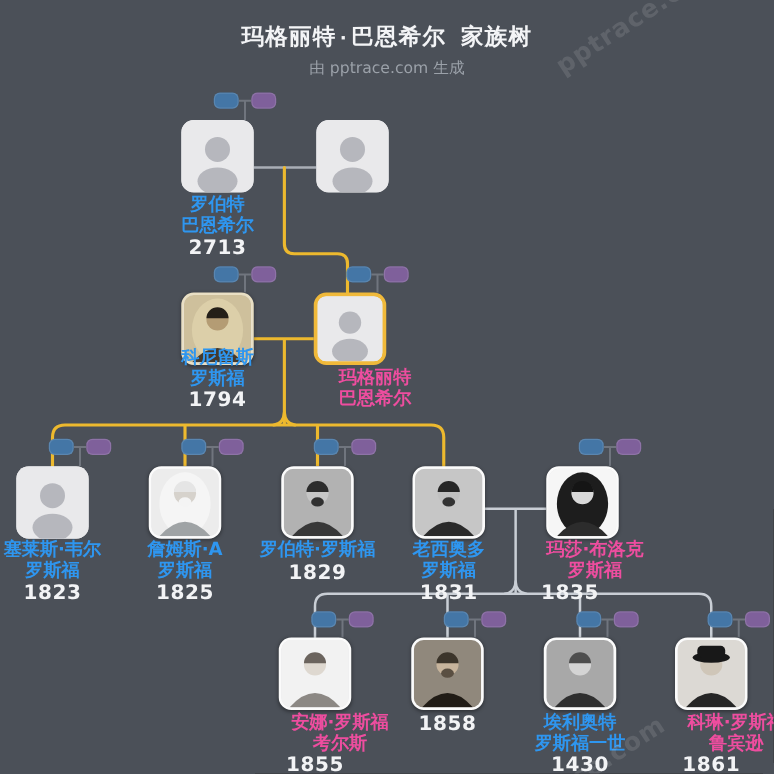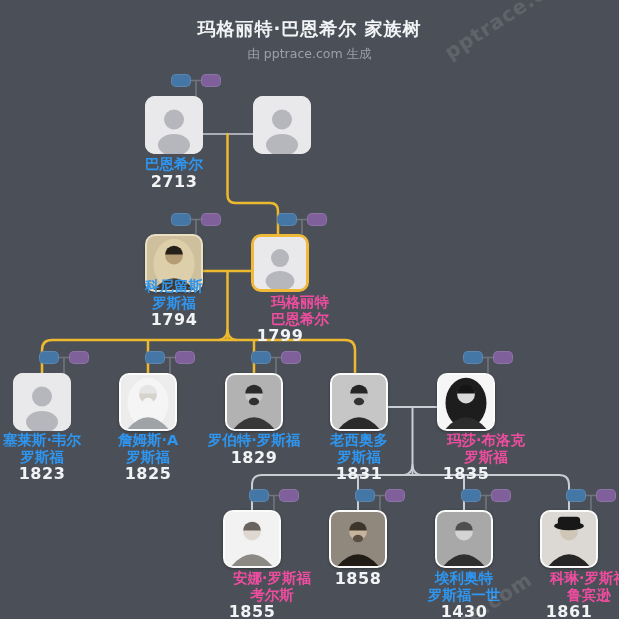--- a/index.html
+++ b/index.html
@@ -3,21 +3,21 @@
 <meta charset="utf-8">
 <style>
   html,body{margin:0;padding:0;background:#333;}
   .canvas{
     position:relative;width:619px;height:619px;overflow:hidden;
     background:#4b5058;
     font-family:"DejaVu Sans","Liberation Sans",sans-serif;
   }
   .title{
     position:absolute;top:17px;left:0;right:0;text-align:center;
-    color:#f3f4f6;font-size:18px;font-weight:bold;letter-spacing:1px;z-index:6;
+    color:#f3f4f6;font-size:18px;font-weight:bold;letter-spacing:1px;z-index:6;font-family:Liberation Mono, monospace;
   }
   .subtitle{
     position:absolute;top:46px;left:0;right:0;text-align:center;
     color:#9ba1a9;font-size:12.5px;z-index:6;
   }
   .watermark{
     position:absolute;color:#ffffff;opacity:0.11;font-weight:bold;
     font-size:20px;letter-spacing:1px;white-space:nowrap;z-index:6;
     transform:rotate(-33deg);transform-origin:0 0;pointer-events:none;
   }
@@ -133,20 +133,21 @@
     </div>
 
   <div class="node" style="left:145px;top:96px">
       <svg viewBox="0 0 58 58">
         <rect width="58" height="58" fill="#e9e9eb"></rect>
         <circle cx="29" cy="23.5" r="10" fill="#b6b7bd"></circle>
         <ellipse cx="29" cy="49" rx="16" ry="11" fill="#b6b7bd"></ellipse>
       </svg>
     </div>
   <div class="label" style="left:99px;top:156px">
+    <span class="male">罗伯特</span>
     <span class="male">巴恩希尔</span>
     <span class="year">2713</span>
   </div>
   <div class="node" style="left:253px;top:96px">
       <svg viewBox="0 0 58 58">
         <rect width="58" height="58" fill="#e9e9eb"></rect>
         <circle cx="29" cy="23.5" r="10" fill="#b6b7bd"></circle>
         <ellipse cx="29" cy="49" rx="16" ry="11" fill="#b6b7bd"></ellipse>
       </svg>
     </div>
@@ -168,21 +169,20 @@
   <div class="node highlight" style="left:251px;top:234px">
       <svg viewBox="0 0 58 58">
         <rect width="58" height="58" fill="#e9e9eb"></rect>
         <circle cx="29" cy="23.5" r="10" fill="#b6b7bd"></circle>
         <ellipse cx="29" cy="49" rx="16" ry="11" fill="#b6b7bd"></ellipse>
       </svg>
     </div>
   <div class="label" style="left:205px;top:294px">
     <span class="female">玛格丽特</span>
     <span class="female">巴恩希尔</span>
-    <span class="year">1799</span>
   </div>
 
   <div class="node" style="left:13px;top:373px">
       <svg viewBox="0 0 58 58">
         <rect width="58" height="58" fill="#e9e9eb"></rect>
         <circle cx="29" cy="23.5" r="10" fill="#b6b7bd"></circle>
         <ellipse cx="29" cy="49" rx="16" ry="11" fill="#b6b7bd"></ellipse>
       </svg>
     </div>
   <div class="label" style="left:-33px;top:432px">
@@ -235,21 +235,21 @@
   </div>
   <div class="node photo-frame" style="left:437px;top:373px">
       <svg viewBox="0 0 58 58">
         <rect width="58" height="58" fill="#f6f6f6"></rect>
         <ellipse cx="29" cy="30" rx="22" ry="27" fill="#1d1d1d"></ellipse>
         <path d="M7,58 Q29,33 51,58 Z" fill="#2c2c2c"></path>
         <circle cx="29" cy="21" r="9.5" fill="#d9d9d9"></circle>
         <path d="M19.5,20 a9.5,9.5 0 0 1 19,0 Z" fill="#151515"></path>
       </svg>
     </div>
-  <div class="label" style="left:391px;top:432px">
+  <div class="label" style="left:381px;top:432px">
     <span class="female">玛莎·布洛克</span>
     <span class="female">罗斯福</span>
     <span class="year">1835</span>
   </div>
 
   <div class="node photo-frame" style="left:223px;top:510px">
       <svg viewBox="0 0 58 58">
         <rect width="58" height="58" fill="#f2f2f2"></rect>
         <path d="M7,58 Q29,33 51,58 Z" fill="#8c8884"></path>
         <circle cx="29" cy="21" r="9.5" fill="#ded8d0"></circle>

